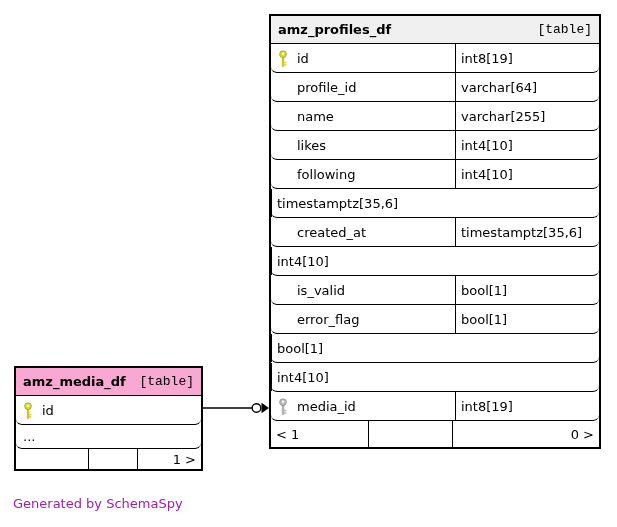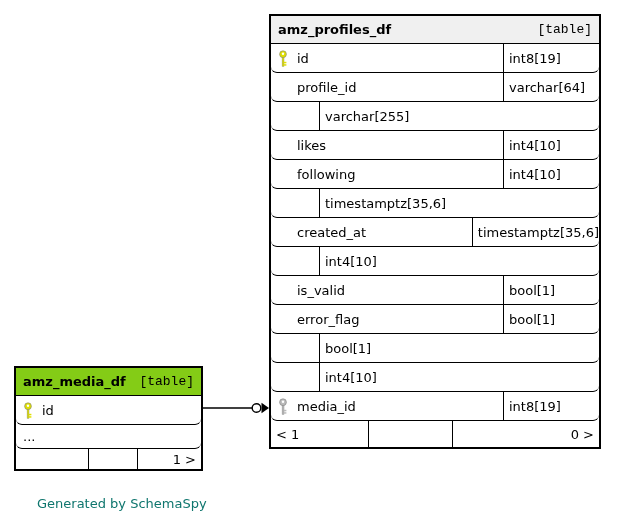--- a/index.html
+++ b/index.html
@@ -59,21 +59,20 @@
   .col-name { margin-left: 2px; white-space: nowrap; }
   .no-indent { padding-left: 5px; }
   .type-cell {
     flex: 1;
     border-left: 1px solid #000;
     display: flex;
     align-items: center;
     padding-left: 5px;
     white-space: nowrap;
     box-sizing: border-box;
-    margin-left: 48px;
   }
   .tfooter {
     display: flex;
     align-items: stretch;
     flex: 1;
   }
   .tfooter .fcell {
     box-sizing: border-box;
     display: flex;
     align-items: center;
@@ -96,23 +95,22 @@
     left: 203px;
     top: 396px;
     width: 66px;
     height: 24px;
   }
   .footnote {
     position: absolute;
     left: 13px;
     top: 496px;
     font-size: 13px;
-    color: #0f766e;
+    color: #a21caf;
     white-space: nowrap;
-    margin-left: 24px;
   }
 </style>
 </head>
 <body>
 
 <div class="canvas">
 
   <div class="etable" id="profiles-table">
     <div class="etable-header" style="background: rgb(240, 240, 240); gap: 16px;">
       <span class="tname">amz_profiles_df</span>
@@ -135,20 +133,24 @@
           <div class="type-cell">int8[19]</div>
         </div>
         <div class="trow">
           <div class="name-cell fixed">
             <span class="key-cell"></span>
             <span class="col-name">profile_id</span>
           </div>
           <div class="type-cell">varchar[64]</div>
         </div>
         <div class="trow">
+          <div class="name-cell fixed">
+            <span class="key-cell"></span>
+            <span class="col-name">name</span>
+          </div>
           <div class="type-cell">varchar[255]</div>
         </div>
         <div class="trow">
           <div class="name-cell fixed">
             <span class="key-cell"></span>
             <span class="col-name">likes</span>
           </div>
           <div class="type-cell">int4[10]</div>
         </div>
         <div class="trow">
@@ -208,21 +210,21 @@
         </div>
       </div>
     <div class="tfooter" id="profiles-footer">
       <div class="fcell div">&lt; 1</div>
       <div class="fcell div"></div>
       <div class="fcell right">0 &gt;</div>
     </div>
   </div>
 
   <div class="etable" id="media-table">
-    <div class="etable-header" style="background: #84cc16; text-align: center;">
+    <div class="etable-header" style="background: #f9a8d4; text-align: center;">
       <span class="tname">amz_media_df</span>
       <span class="ttag">[table]</span>
     </div>
     <div id="media-rows">
         <div class="trow">
           <div class="name-cell fluid">
             <span class="key-cell">
               <svg width="11" height="17" viewBox="0 0 11 17">
                 <circle cx="5" cy="4.2" r="3.4" fill="#e0e000" stroke="#808080" stroke-width="0.6"></circle>
                 <circle cx="5" cy="3.7" r="1.2" fill="#ffffff"></circle>

